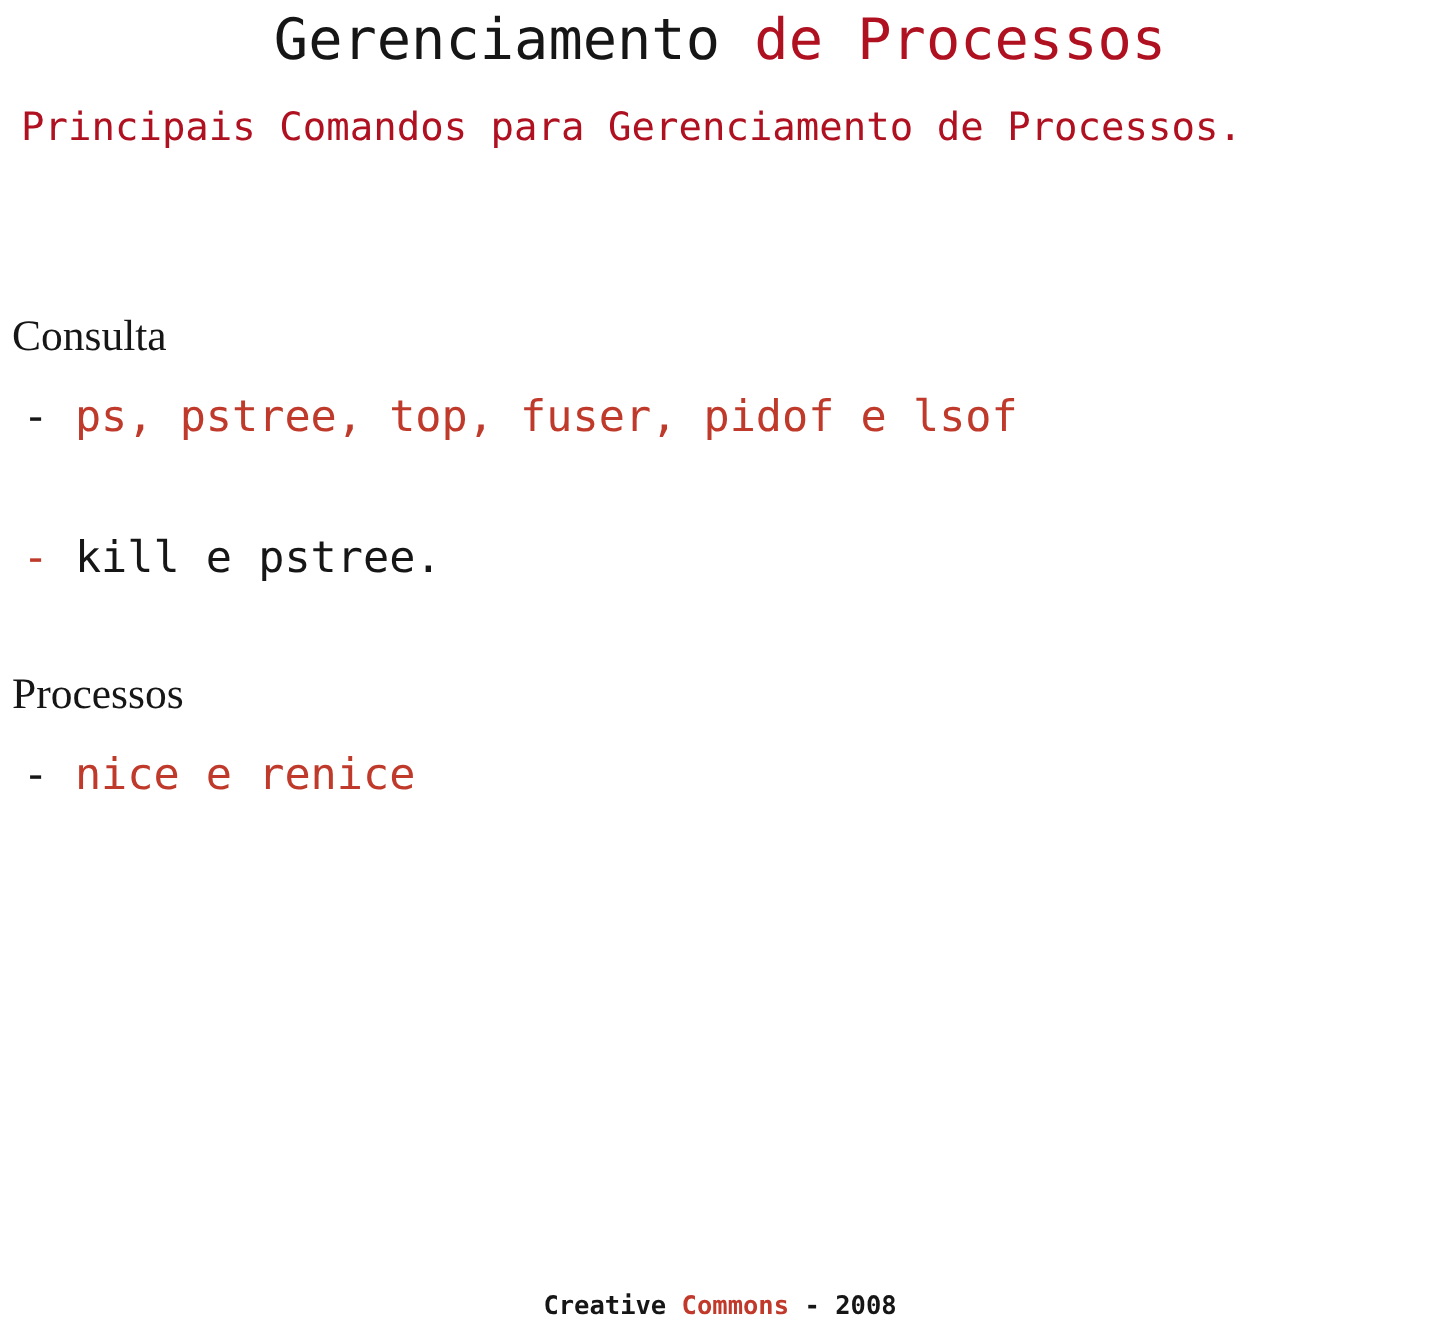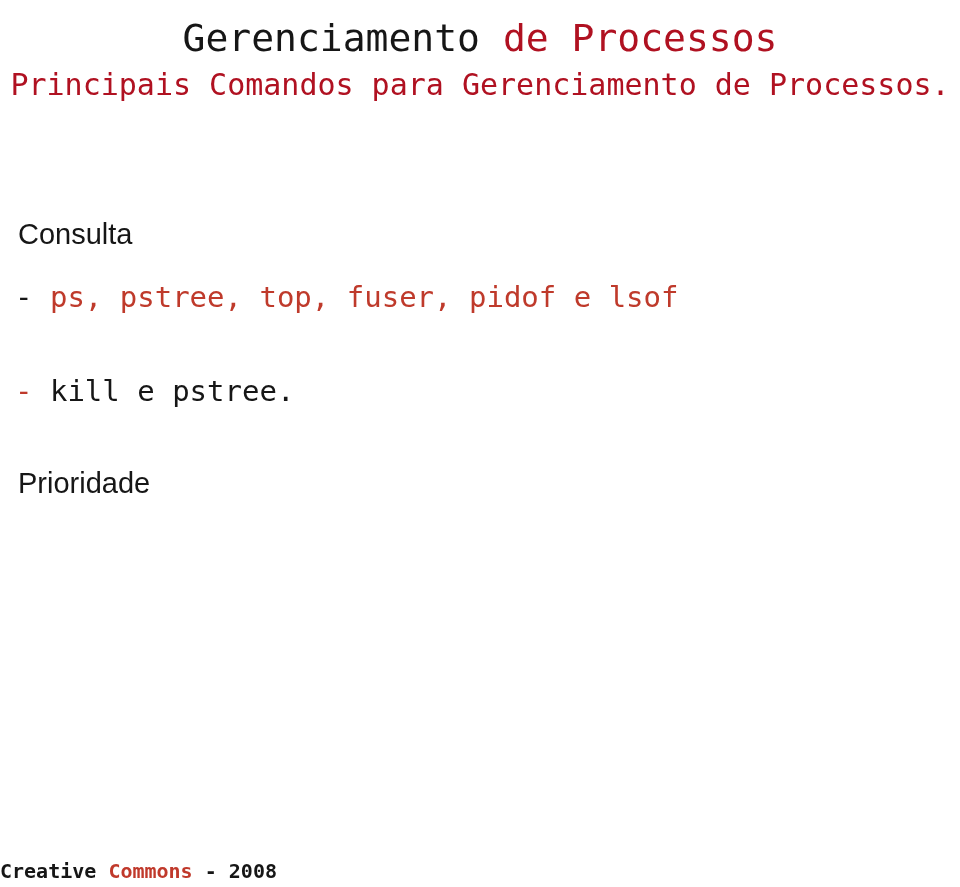--- a/index.html
+++ b/index.html
@@ -20,71 +20,71 @@
     height: 887px;
     background: #ffffff;
     overflow: hidden;
     box-sizing: border-box;
   }
 
   
   .title-block {
     position: absolute;
     left: 0;
-    top: 12px;
+    top: 0;
     width: 960px;
     text-align: center;
   }
 
   .slide-title {
     font-family: "DejaVu Sans Mono", "Liberation Mono", monospace;
     font-size: 38px;
     line-height: 46px;
     letter-spacing: 0px;
     white-space: nowrap;
     margin: 0;
     padding: 3px 0 0 0;
     font-weight: normal;
   }
 
   .title-black { color: #161616; }
   .title-red   { color: #b01121; }
 
   .slide-subtitle {
     font-family: "DejaVu Sans Mono", "Liberation Mono", monospace;
-    font-size: 30px;
+    font-size: 26px;
     line-height: 40px;
     color: #b01121;
-    margin: 0;
+    margin: 12px;
     padding: 4px 2px 0 2px;
     font-weight: normal;
-    text-align: center;
+    text-align: left;
     word-spacing: 0px;
   }
 
   
   .body-block {
     position: absolute;
     left: 0;
     top: 196px;
     width: 960px;
   }
 
   .section {
     margin: 0 0 44px 0;
     padding: 0;
   }
 
   .section:last-child { margin-bottom: 0; }
 
   .section-heading {
-    font-family: Liberation Sans, sans-serif;
+    font-family: Liberation Serif, serif;
     font-size: 29px;
     line-height: 46px;
-    margin: 15px;
+    margin: 5px;
     padding: 0 0 0 3px;
     font-weight: normal;
     white-space: nowrap;
   }
 
   .section-item {
     font-family: "DejaVu Sans Mono", "Liberation Mono", monospace;
     font-size: 29px;
     line-height: 50px;
     margin: 0;
@@ -97,22 +97,23 @@
 
   .c-black { color: #161616; }
   .c-red   { color: #bf3a2b; }
 
   
   .footer {
     position: absolute;
     left: 0;
     top: 860px;
     width: 960px;
+    text-align: center;
     font-family: "DejaVu Sans Mono", "Liberation Mono", monospace;
-    font-size: 20px;
+    font-size: 17px;
     line-height: 22px;
     font-weight: bold;
     white-space: nowrap;
   }
 
   .footer .f-black { color: #161616; }
   .footer .f-red   { color: #c0392b; }
 </style>
 </head>
 <body>
@@ -130,21 +131,22 @@
     <div class="section">
       <div class="section-heading c-black">Consulta</div>
       <div class="section-item"><span class="bullet-dash c-black">-</span><span class="c-black"> </span><span class="c-red">ps, pstree, top, fuser, pidof e lsof</span></div>
     </div>
 
     <div class="section">
       <div class="section-item"><span class="bullet-dash c-red">-</span><span class="c-red"> </span><span class="c-black">kill e pstree.</span></div>
     </div>
 
     <div class="section">
-      <div class="section-heading c-black">Prioridade</div>
+      <div class="section-heading c-black">Processos</div>
+      <div class="section-item"><span class="bullet-dash c-black">-</span><span class="c-black"> </span><span class="c-red">nice e renice</span></div>
     </div>
 
 
   </div>
 
   <div class="footer"><span class="f-black">Creative</span><span class="f-black"> </span><span class="f-red">Commons</span><span class="f-black"> </span><span class="f-black">- 2008</span></div>
 
 </div>
 
 </body></html>

